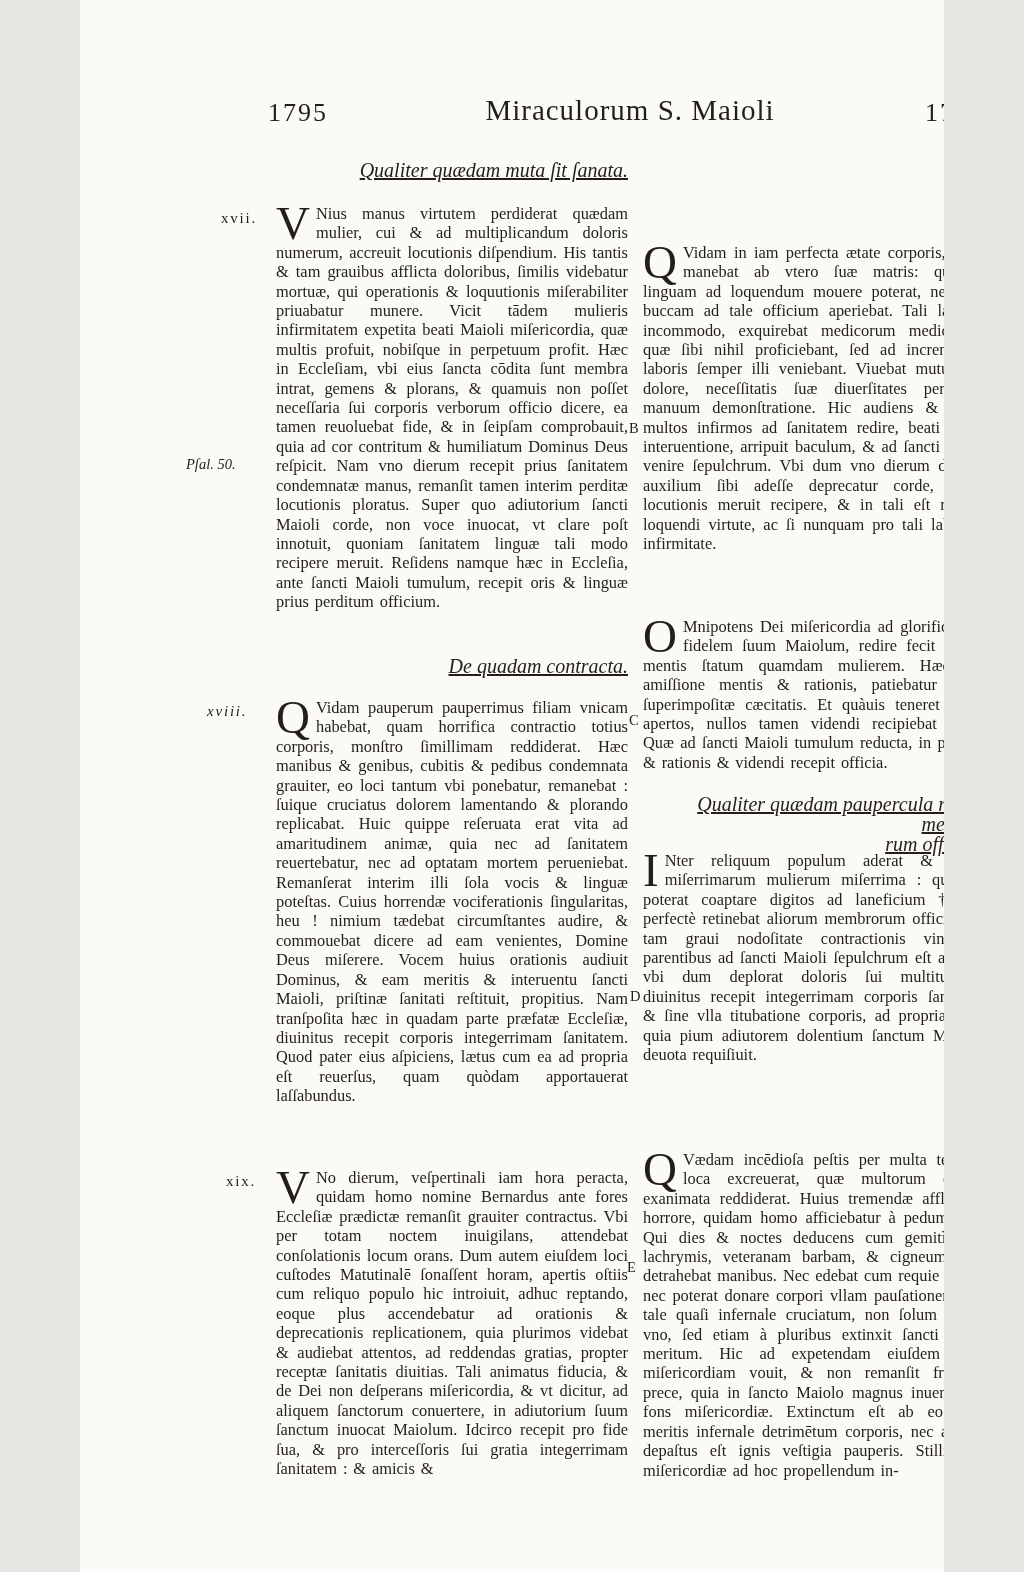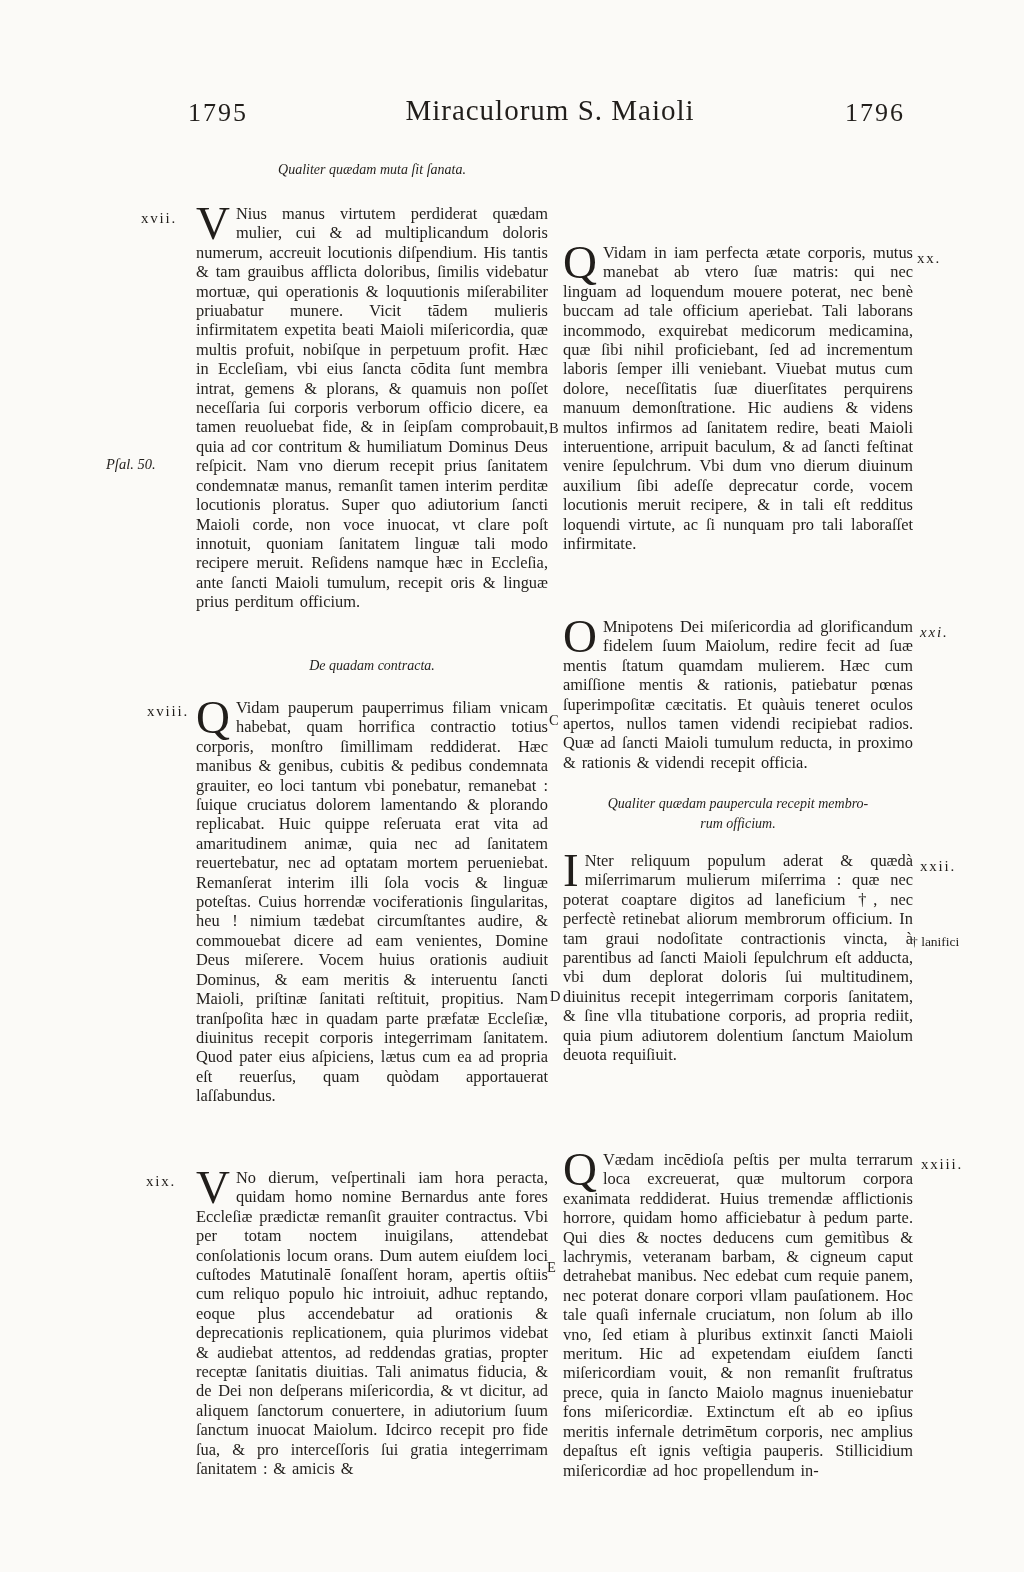--- a/index.html
+++ b/index.html
@@ -1,18 +1,18 @@
 <!DOCTYPE html>
 <html><head>
 <meta charset="utf-8">
 <style>
   html, body { margin: 0; padding: 0; background: #e8e6e2; }
   .page {
     position: relative;
-    width: 1024px;
+    width: 864px;
     height: 1572px;
     margin: 0 auto;
     background: #fbfaf7;
     font-family: "Liberation Serif", "DejaVu Serif", serif;
     color: #211e1b;
     overflow: hidden;
   }
   .abs { position: absolute; }
 
   
@@ -23,24 +23,25 @@
     white-space: nowrap;
   }
 
   
   .lcol { left: 196px; width: 352px; }
   .rcol { left: 563px; width: 350px; }
 
   
   .chap-heading {
     font-style: italic;
-    font-size: 14px;
+    font-size: 20px;
     line-height: 20px;
-    text-align: center;
+    text-align: right;
     white-space: pre-line;
+    text-decoration: underline;
   }
 
   
   .para {
     font-size: 16.4px;
     line-height: 19.4px;
     text-align: justify;
     word-spacing: 0.11em;
     margin: 0;
   }
@@ -91,21 +92,21 @@
   <div class="abs sec-label" style="left:141px; top:210px;">xvii.</div>
 
   <p class="abs lcol para" style="top:204px;">
     <span class="dropcap">V</span><span>Nius manus virtutem perdiderat quædam mulier, cui &amp; ad multiplicandum doloris numerum, accreuit locutionis diſpendium. His tantis &amp; tam grauibus afflicta doloribus, ſimilis videbatur mortuæ, qui operationis &amp; loquutionis miſerabiliter priuabatur munere. Vicit tādem mulieris infirmitatem expetita beati Maioli miſericordia, quæ multis profuit, nobiſque in perpetuum profit. Hæc in Eccleſiam, vbi eius ſancta cōdita ſunt membra intrat, gemens &amp; plorans, &amp; quamuis non poſſet neceſſaria ſui corporis verborum officio dicere, ea tamen reuoluebat fide, &amp; in ſeipſam comprobauit, quia ad cor contritum &amp; humiliatum Dominus Deus reſpicit. Nam vno dierum recepit prius ſanitatem condemnatæ manus, remanſit tamen interim perditæ locutionis ploratus. Super quo adiutorium ſancti Maioli corde, non voce inuocat, vt clare poſt innotuit, quoniam ſanitatem linguæ tali modo recipere meruit. Reſidens namque hæc in Eccleſia, ante ſancti Maioli tumulum, recepit oris &amp; linguæ prius perditum officium.</span>
   </p>
 
   <div class="abs margin-note-italic" style="left:106px; top:456px;">Pſal. 50.</div>
 
   <div class="abs lcol chap-heading" style="top:656px;">De quadam contracta.</div>
 
-  <div class="abs sec-label" style="left:147px; top:703px;">xviii.</div>
+  <div class="abs sec-label" style="left:127px; top:703px;font-style:italic;">xviii.</div>
 
   <p class="abs lcol para" style="top:698px;">
     <span class="dropcap">Q</span><span>Vidam pauperum pauperrimus filiam vnicam habebat, quam horrifica contractio totius corporis, monſtro ſimillimam reddiderat. Hæc manibus &amp; genibus, cubitis &amp; pedibus condemnata grauiter, eo loci tantum vbi ponebatur, remanebat : ſuique cruciatus dolorem lamentando &amp; plorando replicabat. Huic quippe reſeruata erat vita ad amaritudinem animæ, quia nec ad ſanitatem reuertebatur, nec ad optatam mortem perueniebat. Remanſerat interim illi ſola vocis &amp; linguæ poteſtas. Cuius horrendæ vociferationis ſingularitas, heu ! nimium tædebat circumſtantes audire, &amp; commouebat dicere ad eam venientes, Domine Deus miſerere. Vocem huius orationis audiuit Dominus, &amp; eam meritis &amp; interuentu ſancti Maioli, priſtinæ ſanitati reſtituit, propitius. Nam tranſpoſita hæc in quadam parte præfatæ Eccleſiæ, diuinitus recepit corporis integerrimam ſanitatem. Quod pater eius aſpiciens, lætus cum ea ad propria eſt reuerſus, quam quòdam apportauerat laſſabundus.</span>
   </p>
 
 
   <div class="abs sec-label" style="left:146px; top:1173px;">xix.</div>
 
   <p class="abs lcol para" style="top:1168px;">
     <span class="dropcap">V</span><span>No dierum, veſpertinali iam hora peracta, quidam homo nomine Bernardus ante fores Eccleſiæ prædictæ remanſit grauiter contractus. Vbi per totam noctem inuigilans, attendebat conſolationis locum orans. Dum autem eiuſdem loci cuſtodes Matutinalē ſonaſſent horam, apertis oſtiis cum reliquo populo hic introiuit, adhuc reptando, eoque plus accendebatur ad orationis &amp; deprecationis replicationem, quia plurimos videbat &amp; audiebat attentos, ad reddendas gratias, propter receptæ ſanitatis diuitias. Tali animatus fiducia, &amp; de Dei non deſperans miſericordia, &amp; vt dicitur, ad aliquem ſanctorum conuertere, in adiutorium ſuum ſanctum inuocat Maiolum. Idcirco recepit pro fide ſua, &amp; pro interceſſoris ſui gratia integerrimam ſanitatem : &amp; amicis &amp;</span>

